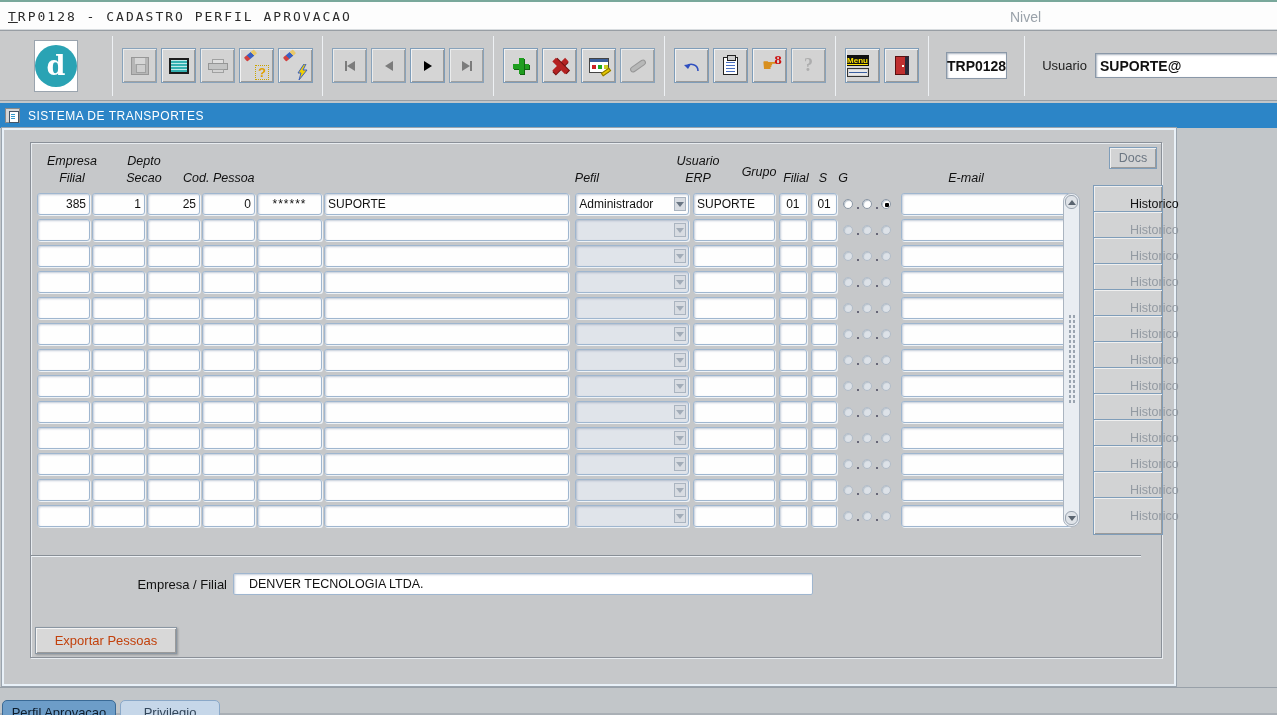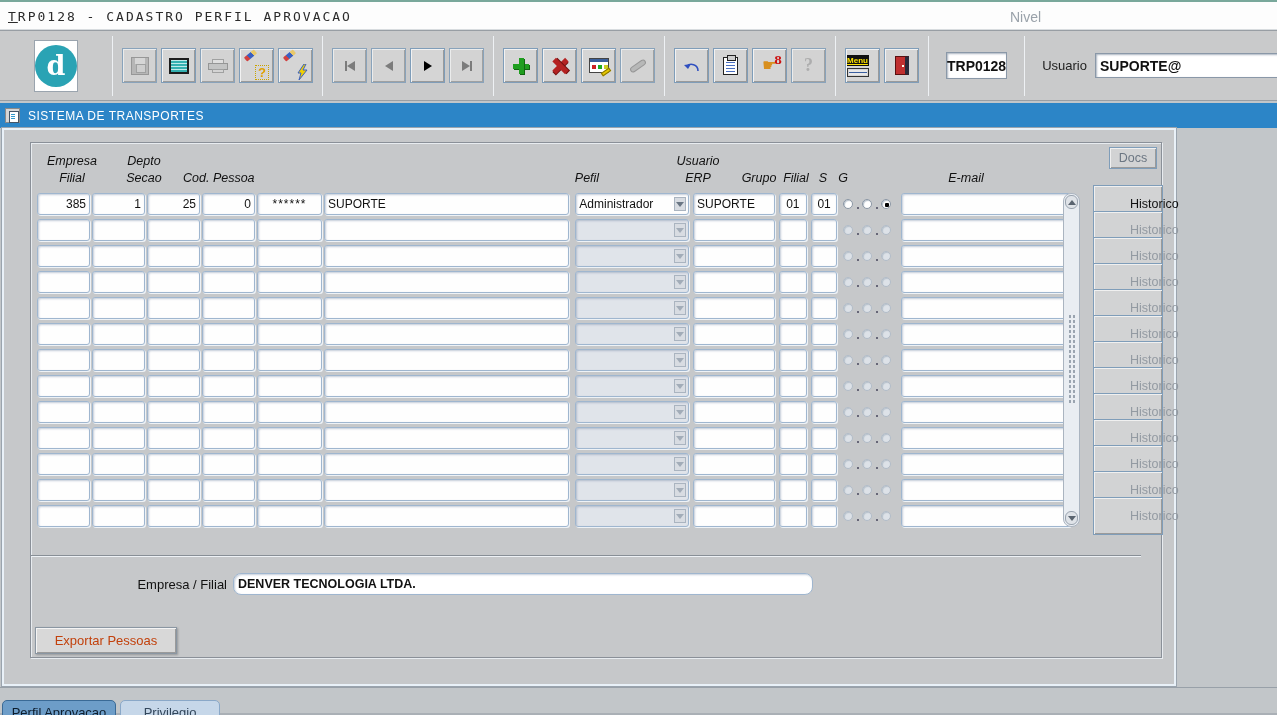--- a/index.html
+++ b/index.html
@@ -150,23 +150,23 @@
   .vs-up::before { content:""; width:0; height:0; border-left:4px solid transparent; border-right:4px solid transparent; border-bottom:5px solid #5a6470; }
   .vs-dn::before { content:""; width:0; height:0; border-left:4px solid transparent; border-right:4px solid transparent; border-top:5px solid #5a6470; }
   .vs-grip { position:absolute; left:4px; top:120px; width:8px; height:90px;
              background-image:radial-gradient(#9aa4b0 1px, transparent 1px); background-size:4px 5px; }
 
   .hsep { position:absolute; left:0; top:412px; width:1110px; height:2px;
           border-top:1px solid #888f96; border-bottom:1px solid #eef2f6; margin-left:0; }
 
   .f-row { position:absolute; left:0; display:flex; align-items:center; }
   .f-label { width:202px; text-align:right; font-size:13px; color:#111; padding-right:6px; }
-  .f-input { width:580px; height:22px; background:#fff; border:1px solid #9fb6cf; border-radius:8px;
-             box-shadow:inset 1px 1px 2px rgba(110,130,160,.4); font-size:12.5px; padding:0 4px;
-             font-family:"Liberation Sans", sans-serif; color:#111;font-weight:bold; }
+  .f-input { width:580px; height:22px; background:#fff; border:1px solid #9fb6cf; border-radius:2px;
+             box-shadow:inset 1px 1px 2px rgba(110,130,160,.4); font-size:12.5px; padding:0 15px;
+             font-family:"Liberation Sans", sans-serif; color:#111; }
   .export-btn { position:absolute; left:4px; top:484px; width:142px; height:27px; background:#d8d8d8;
              border:1px solid #8a96a2; box-shadow:inset 1px 1px 0 #f4f4f4, inset -1px -1px 0 #9a9a9a, 1px 1px 2px rgba(0,0,0,.25);
              font-size:13px; color:#c2410c; font-family:"Liberation Sans", sans-serif; }
 
   
   .tabbar { position:absolute; left:0; top:687px; width:1277px; height:28px; background:#c2c6c9;
             border-top:1px solid #98a0a8; border-bottom:2px solid #aab0b6; }
   .tab { position:absolute; top:12px; height:24px; border-radius:5px 5px 0 0; font-size:13px;
          display:flex; align-items:center; justify-content:center; }
   .tab.active { left:2px; width:114px; background:#6d9dc8; border:1px solid #3a6a96; color:#0d1d2d; height:25px; }
@@ -324,21 +324,21 @@
     <div class="hdr" style="left:78px; top:10px; width:70px;">
       <div>Depto</div>
         <div>Secao</div>
     </div>
     <div class="hdr" style="left:152px; top:27px; width:110px; text-align:left;">Cod. Pessoa</div>
     <div class="hdr" style="left:494px; top:27px; width:124px;">Pefil</div>
     <div class="hdr" style="left:622px; top:10px; width:90px;">
       <div>Usuario</div>
         <div>ERP</div>
     </div>
-    <div class="hdr" style="left:706px; top:27px; width:44px;">Grupo</div>
+    <div class="hdr" style="left:706px; top:21px; width:44px;">Grupo</div>
     <div class="hdr" style="left:748px; top:27px; width:34px;">Filial</div>
     <div class="hdr" style="left:786px; top:27px; width:12px;">S</div>
     <div class="hdr" style="left:806px; top:27px; width:12px;">G</div>
     <div class="hdr" style="left:842px; top:27px; width:186px;">E-mail</div>
 
     <button class="docs-btn">Docs</button>
 
     <div class="grid-rows">
         <div class="grid-row">
           <div class="cell num w34">385</div>

